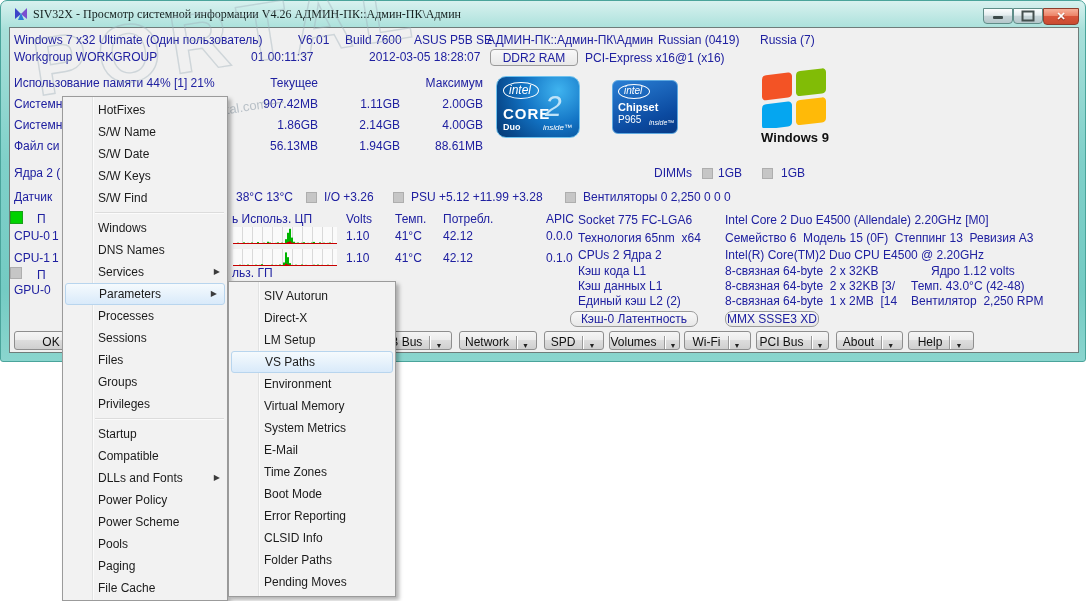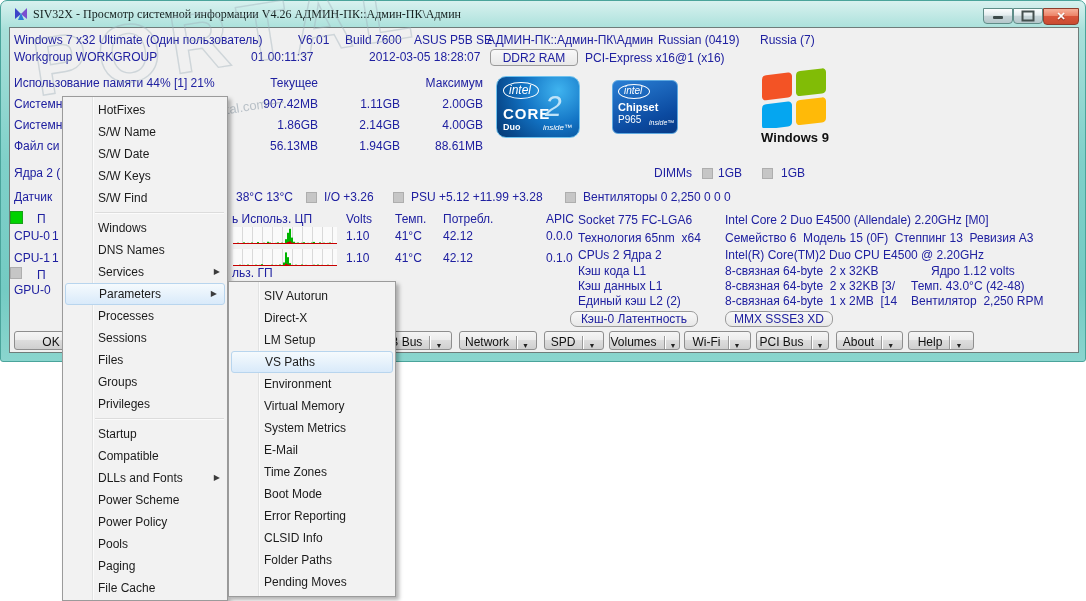--- a/index.html
+++ b/index.html
@@ -405,21 +405,21 @@
     <span class="t" style="left:578px;top:279px">Кэш данных L1</span>
     <span class="t" style="left:725px;top:279px">8-связная 64-byte  2 x 32KB [3/</span>
     <span class="t" style="left:911px;top:279px">Темп. 43.0°C (42-48)</span>
     <span class="t" style="left:578px;top:294px">Единый кэш L2 (2)</span>
     <span class="t" style="left:725px;top:294px">8-связная 64-byte  1 x 2MB  [14</span>
     <span class="t" style="left:911px;top:294px">Вентилятор  2,250 RPM</span>
 
     <div class="flatbtn" style="left:570px;top:311px;width:128px;height:16px">
         <span>Кэш-0 Латентность</span>
       </div>
-    <div class="flatbtn" style="left:725px;top:311px;width:108px;height:16px">
+    <div class="flatbtn" style="left:725px;top:311px;width:94px;height:16px">
         <span>MMX SSSE3 XD</span>
       </div>
 
     <div class="core2" style="left:496px;top:76px;width:82px;height:60px">
       <span class="intel-oval" style="left:6px;top:5px">intel</span>
       <span class="abs" style="left:6px;top:28px;font-weight:bold;font-size:15px;letter-spacing:1px">CORE</span>
       <span class="abs" style="left:48px;top:12px;font-size:30px;color:#bfe3f8;font-style:italic">2</span>
       <span class="abs" style="left:6px;top:45px;font-size:9px;font-weight:bold">Duo</span>
       <span class="abs" style="left:46px;top:46px;font-size:8px;font-style:italic">inside™</span>
     </div>
@@ -509,22 +509,22 @@
       <div class="menu-item"><span>Sessions</span></div>
       <div class="menu-item"><span>Files</span></div>
       <div class="menu-item"><span>Groups</span></div>
       <div class="menu-item"><span>Privileges</span></div>
       <div class="menu-sep">
         <i></i>
       </div>
       <div class="menu-item"><span>Startup</span></div>
       <div class="menu-item"><span>Compatible</span></div>
       <div class="menu-item"><span>DLLs and Fonts</span><span class="mi-arrow">▶</span></div>
+      <div class="menu-item"><span>Power Policy</span></div>
       <div class="menu-item"><span>Power Scheme</span></div>
-      <div class="menu-item"><span>Power Policy</span></div>
       <div class="menu-item"><span>Pools</span></div>
       <div class="menu-item"><span>Paging</span></div>
       <div class="menu-item"><span>File Cache</span></div>
     </div>
 
   <div class="menu-panel" id="sub-menu" style="left:228px;top:281px;width:168px;height:316px;z-index:6;padding-top:3px">
     <div class="gutter"></div>
   <div class="menu-item"><span>SIV Autorun</span></div>
       <div class="menu-item"><span>Direct-X</span></div>
       <div class="menu-item"><span>LM Setup</span></div>

